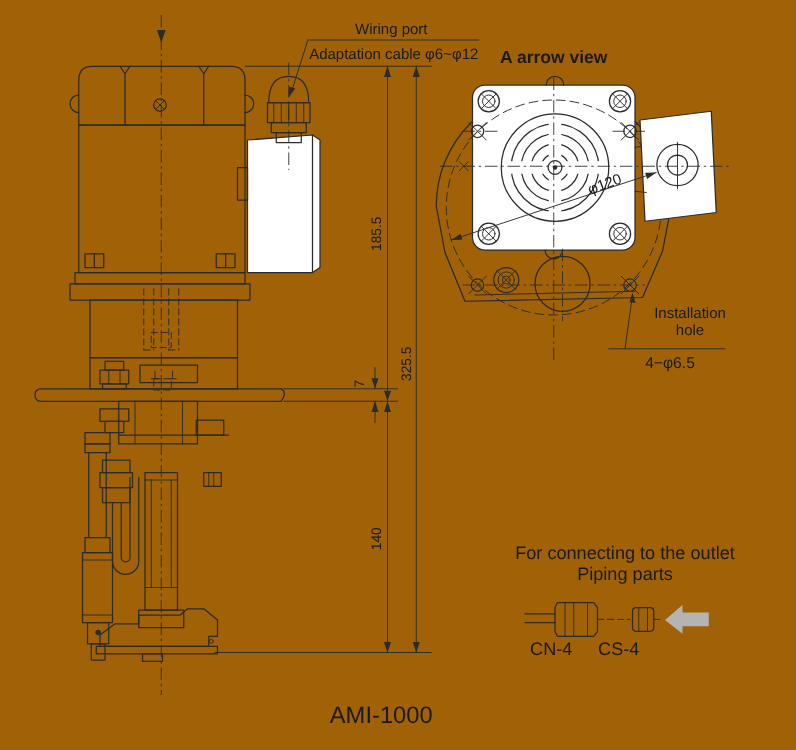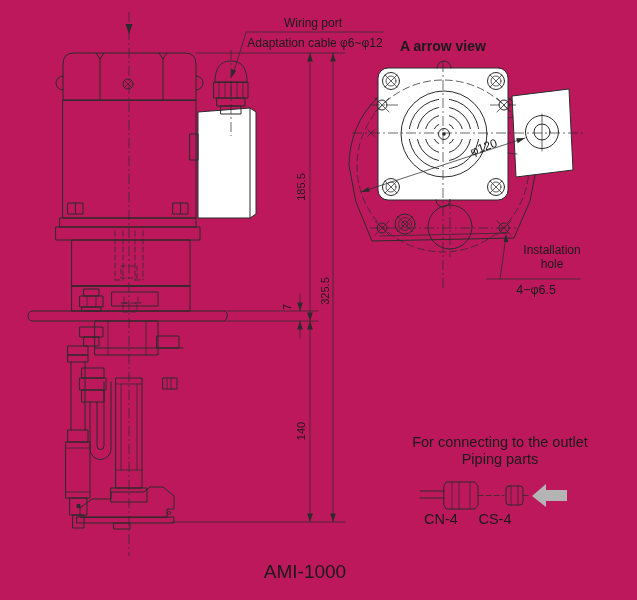--- a/index.html
+++ b/index.html
@@ -1,16 +1,16 @@
 <!DOCTYPE html>
 <html><head>
 <meta charset="utf-8">
 <style>
   html,body{margin:0;padding:0;background:#ffffff;}
-  .stage{position:relative;width:637px;height:600px;background:#be185d;overflow:hidden;}
+  .stage{position:relative;width:637px;height:600px;background:#a16207;overflow:hidden;}
   svg{display:block;}
   .ln{fill:none;stroke:#2b2b2b;stroke-width:1;stroke-linejoin:round;stroke-linecap:round;}
   .thin{stroke-width:.75;}
   .dash{stroke-dasharray:5 3;}
   .cl{fill:none;stroke:#2b2b2b;stroke-width:.7;stroke-dasharray:10 3 2 3;}
   .wfill{fill:#ffffff;stroke:#2b2b2b;stroke-width:1;stroke-linejoin:round;}
   .band{fill:#ffffff;stroke:none;}
   .arr{fill:#2b2b2b;stroke:none;}
   text{font-family:"Liberation Sans","DejaVu Sans",sans-serif;fill:#1a1a1a;}
   .t11{font-size:11px;}

